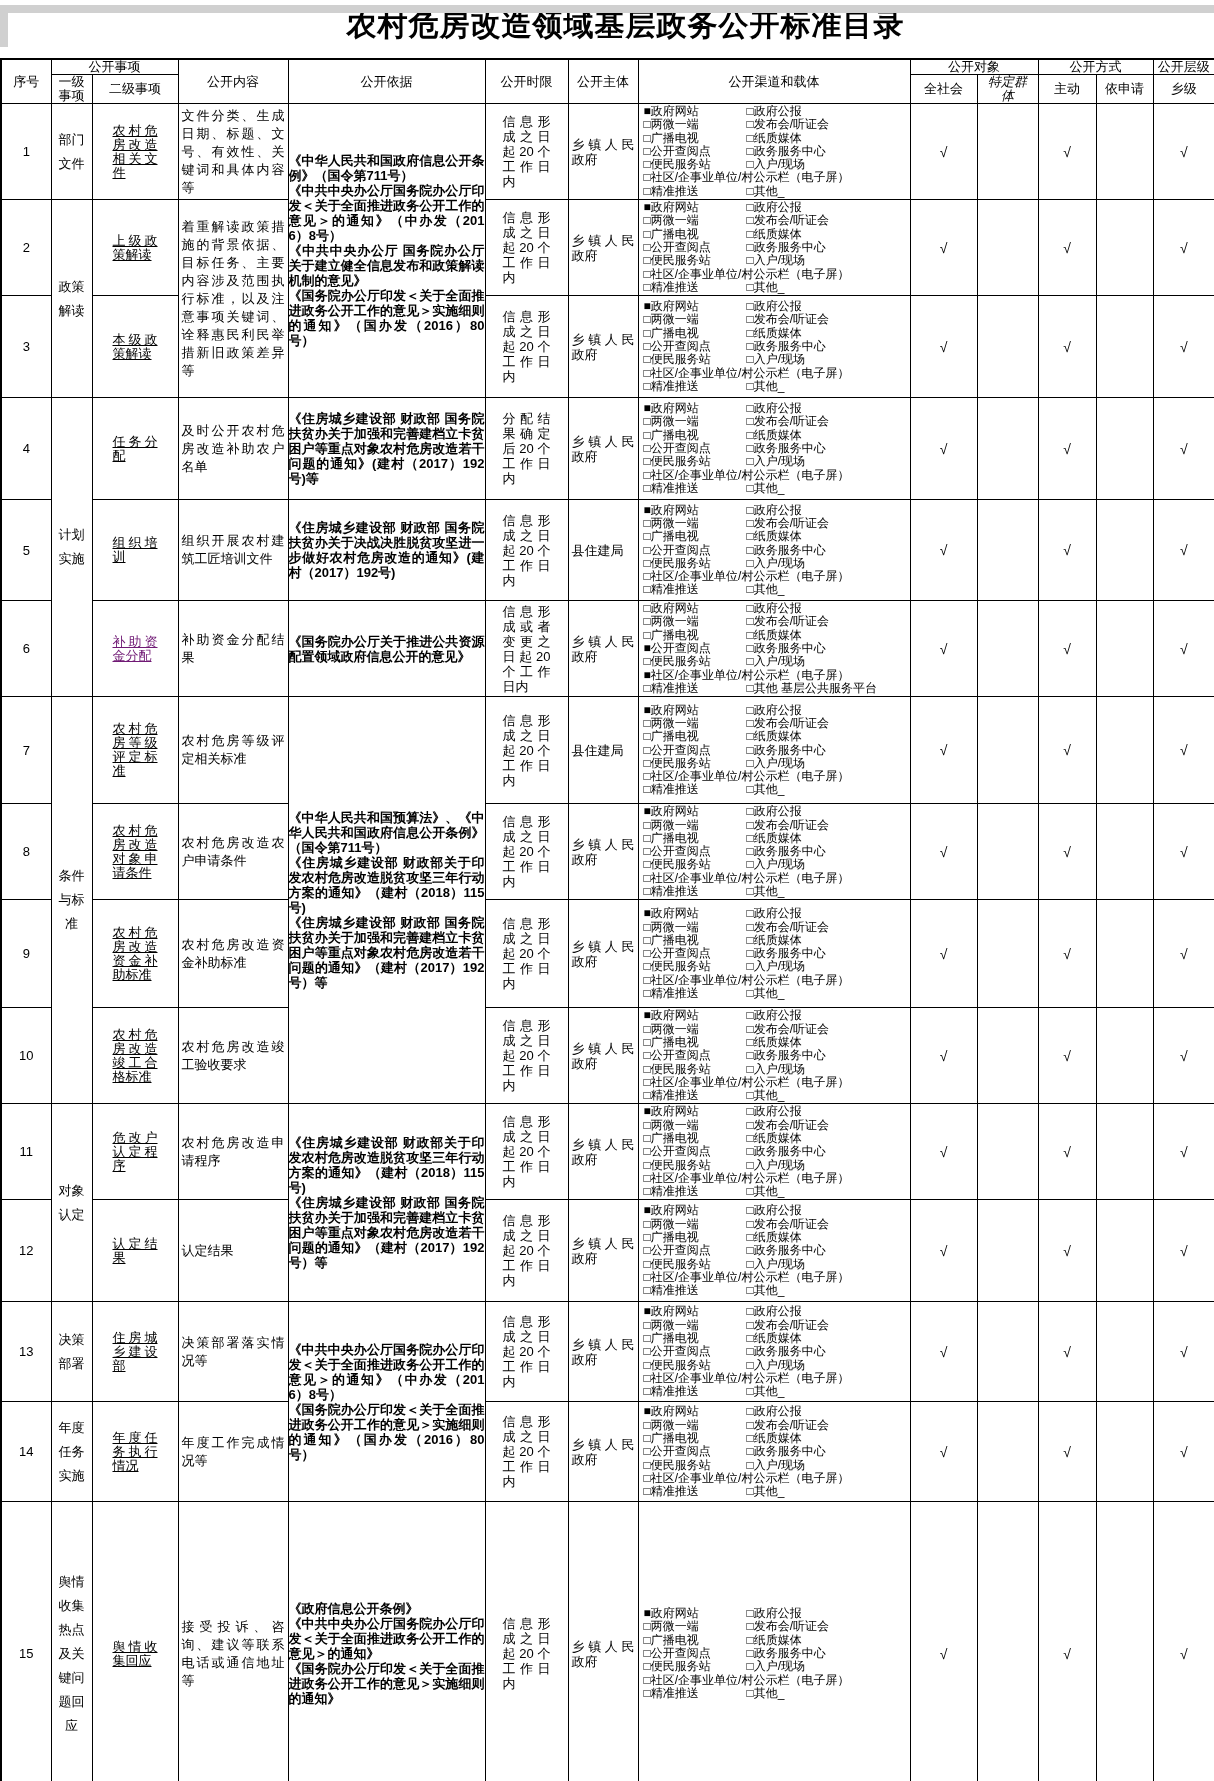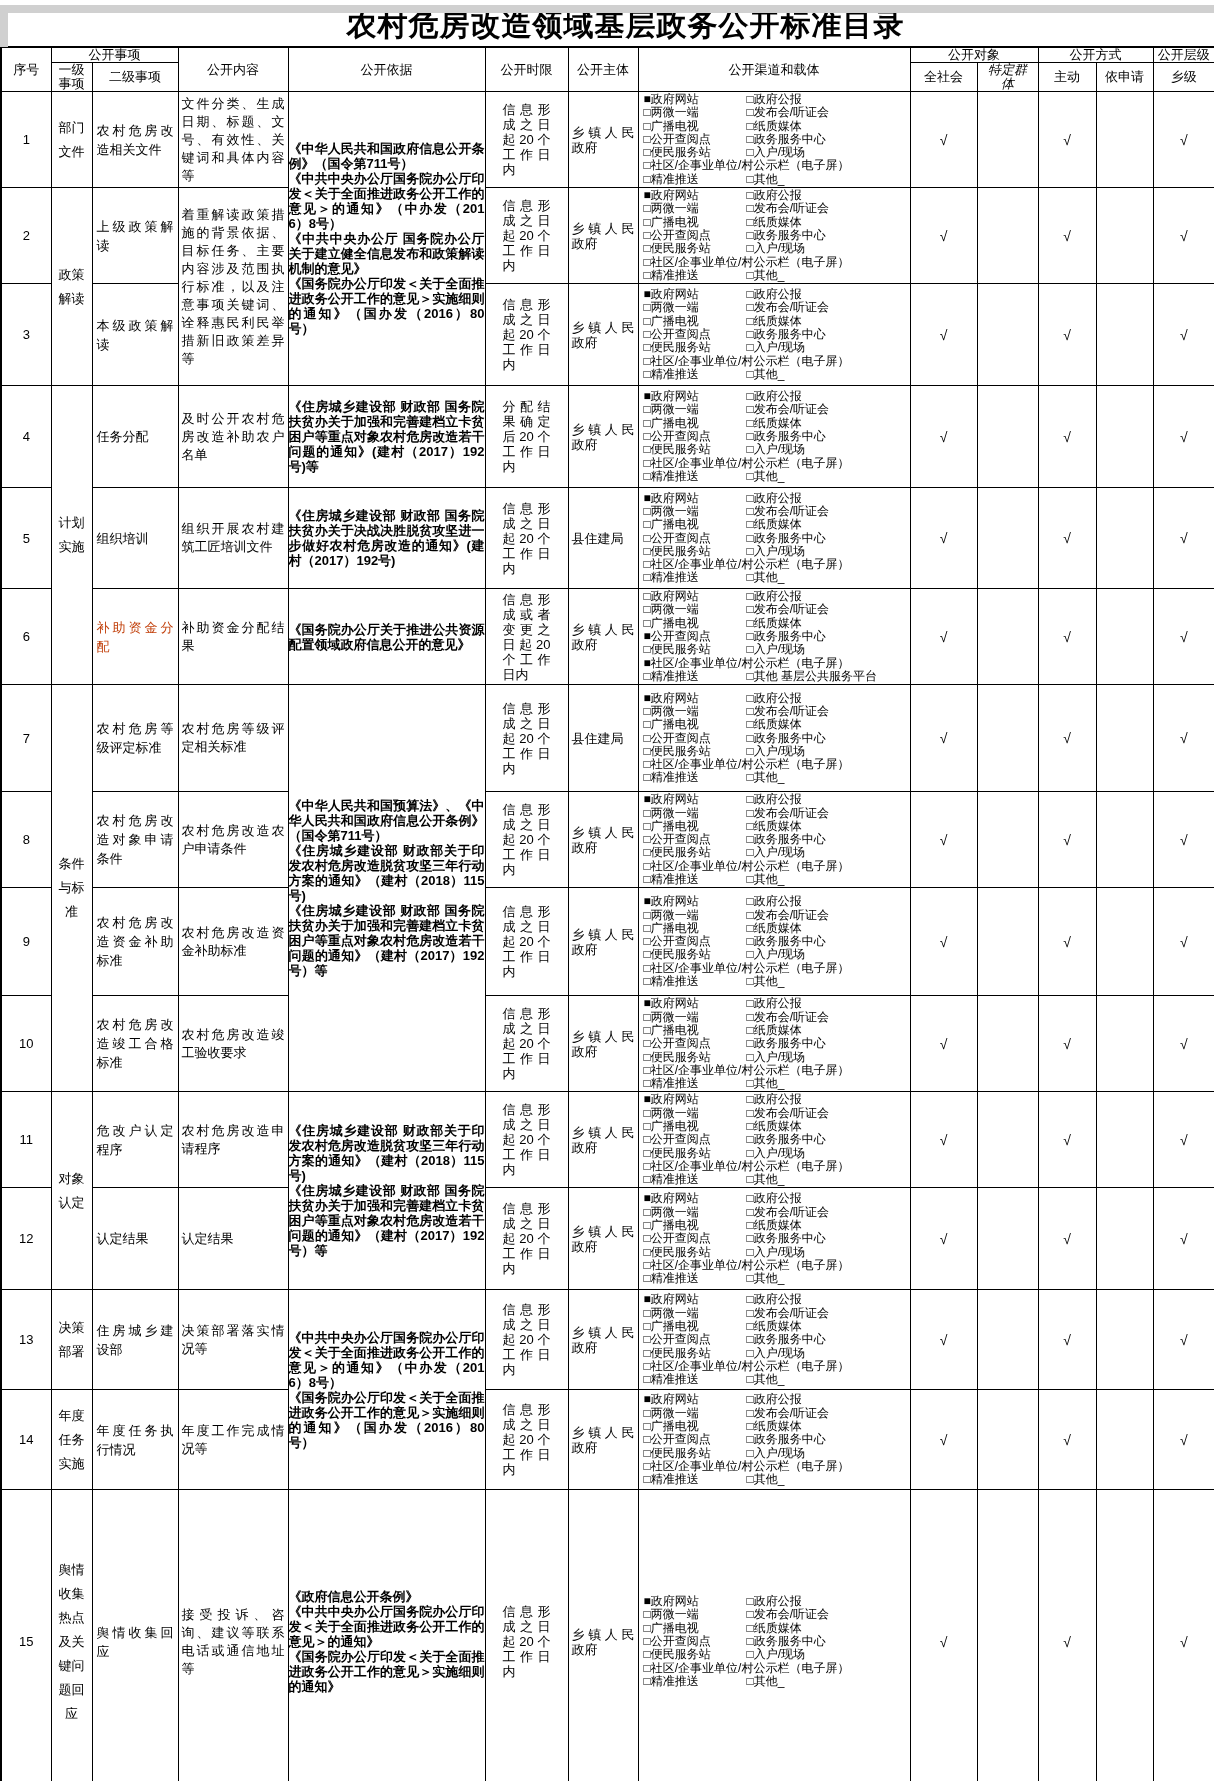--- a/index.html
+++ b/index.html
@@ -1,30 +1,30 @@
 <!DOCTYPE html>
 <html><head>
 <meta charset="utf-8">
 <style>
   html,body{margin:0;padding:0;background:#fff;}
   body{width:1214px;height:1781px;overflow:hidden;font-family:"Liberation Sans",sans-serif;color:#000;position:relative;}
   .edge-top{position:absolute;left:0;top:5px;width:1214px;height:8px;background:#d0d0d0;}
   .edge-left{position:absolute;left:0;top:5px;width:8px;height:42px;background:#d0d0d0;}
-  .title{height:46px;line-height:50px;text-align:center;font-size:30px;font-weight:bold;letter-spacing:1px;font-family:"Liberation Sans",sans-serif;margin-left:37px;}
+  .title{height:58px;line-height:50px;text-align:center;font-size:30px;font-weight:bold;letter-spacing:1px;font-family:"Liberation Sans",sans-serif;margin-left:37px;}
   table{border-collapse:collapse;table-layout:fixed;width:1214px;border:2px solid #000;}
   th,td{border:1px solid #000;font-size:13px;padding:1px 3px;vertical-align:middle;overflow:hidden;word-break:break-all;}
   thead th{font-weight:normal;text-align:center;padding:0 2px;line-height:14px;margin-top:25px;}
   thead tr.g{height:15px;}
   thead tr.s{height:28px;}
   th.pad6{padding:0 7px;font-style:italic;}
   td.center{text-align:center;}
   td.justify{text-align:justify;text-justify:inter-ideograph;}
   td.l1{text-align:center;line-height:24px;padding:1px 5px;margin-left:24px;}
-  td.l2{text-align:justify;line-height:19px;padding:1px 4px;}
-  td.red{color:#c2410c;}
+  td.l2{text-align:justify;line-height:14px;padding:1px 20px;text-decoration:underline;}
+  td.red{color:#701a75;}
   td.basis{text-align:justify;line-height:15px;padding:2px 0;font-weight:bold;}
   td.basis p{margin:0;}
   td.time{line-height:15px;padding:2px 17px;text-align:justify;}
   td.subj{line-height:15px;padding:2px 3px;text-align:justify;}
   td.chan{padding:1px 5px;vertical-align:middle;}
   .ch{display:flex;line-height:13.3px;font-size:12px;white-space:nowrap;}
   .ch .L{width:103px;flex:none;}
   .ch .R{flex:1;}
   .ch .F{width:100%;}
   td.tick{text-align:center;font-size:14px;}

